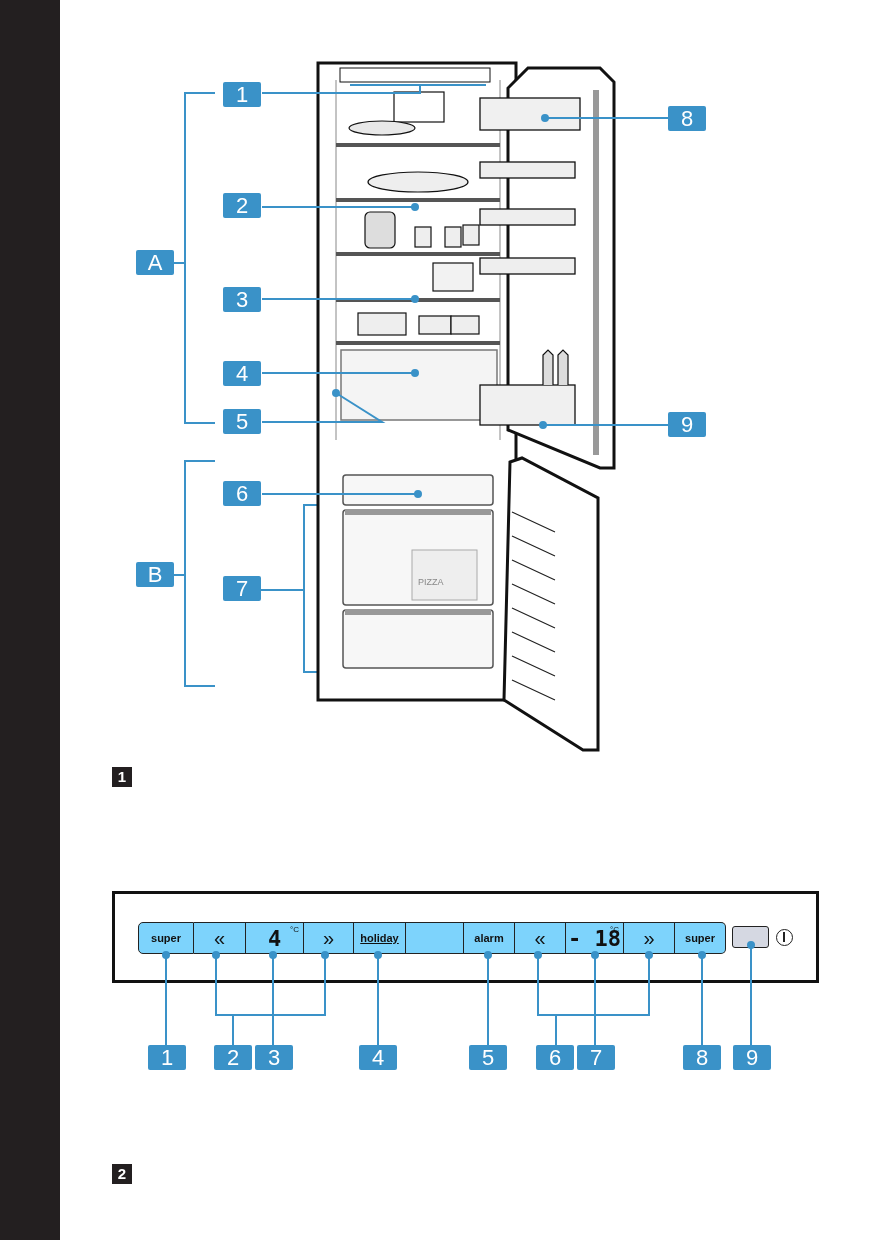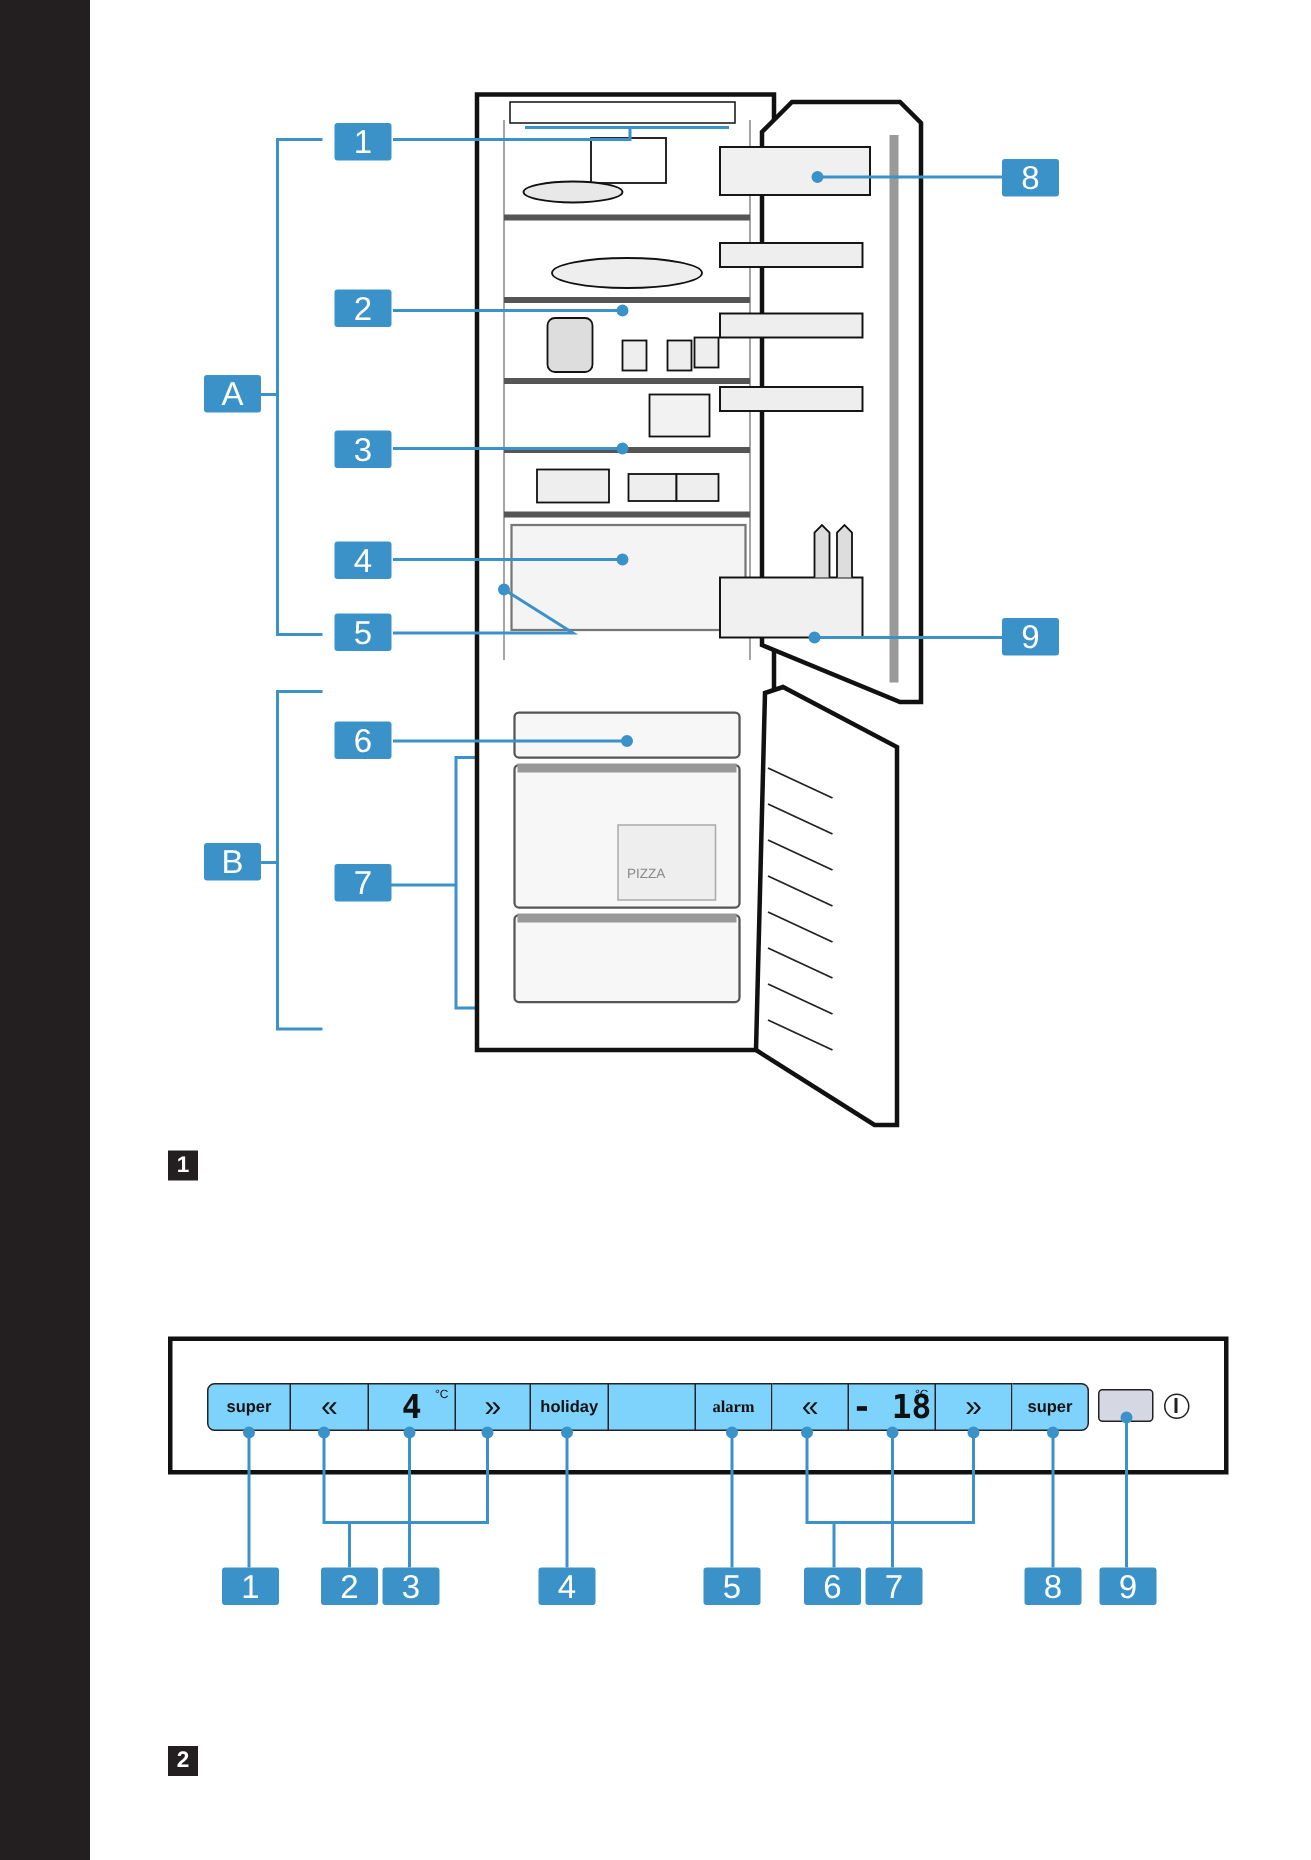--- a/index.html
+++ b/index.html
@@ -111,23 +111,23 @@
 
 <div class="panel"></div>
 <div class="btn-row">
   <div class="cbtn first" style="width:56px;">super</div>
   <div class="cbtn chev" style="width:52px;">«</div>
   <div class="cbtn" style="width:58px;">
     <span class="disp">4</span>
     <span class="deg">°C</span>
   </div>
   <div class="cbtn chev" style="width:50px;">»</div>
-  <div class="cbtn" style="width:52px;">holiday</div>
+  <div class="cbtn" style="width:52px;text-decoration:underline;">holiday</div>
   <div class="cbtn" style="width:58px;"></div>
-  <div class="cbtn" style="width:51px;font-family:Liberation Serif, serif;">alarm</div>
+  <div class="cbtn" style="width:51px;">alarm</div>
   <div class="cbtn chev" style="width:51px;">«</div>
   <div class="cbtn" style="width:58px;">
     <span class="disp">- 18</span>
     <span class="deg">°C</span>
   </div>
   <div class="cbtn chev" style="width:51px;">»</div>
   <div class="cbtn last" style="width:51px;">super</div>
 </div>
 <div class="onoff-btn"></div>
 <div class="power-icon"></div>

